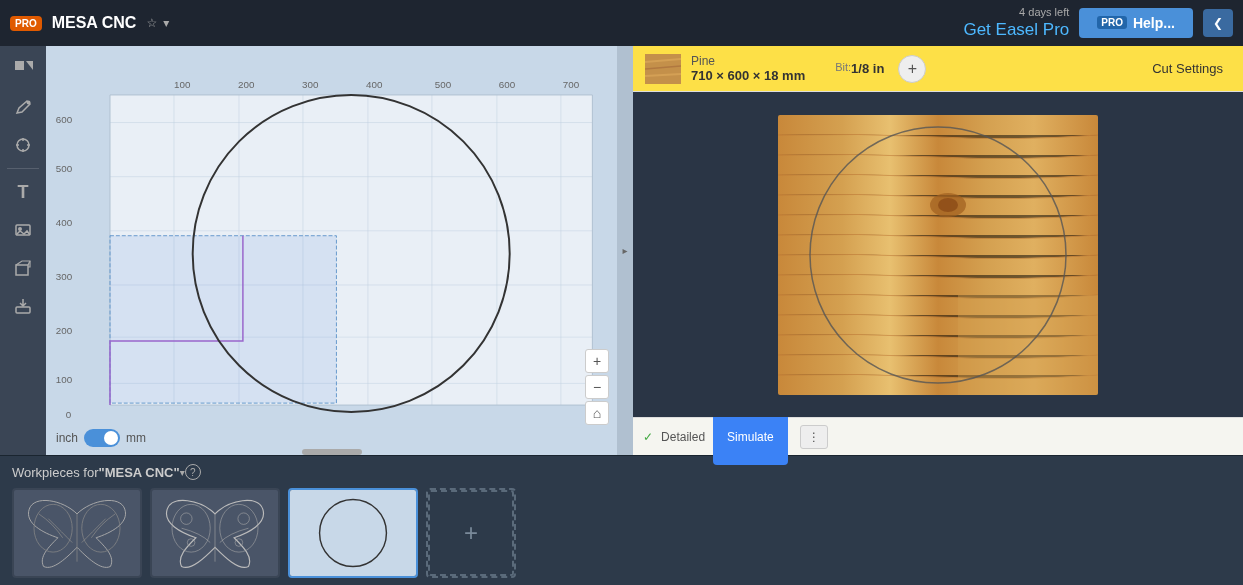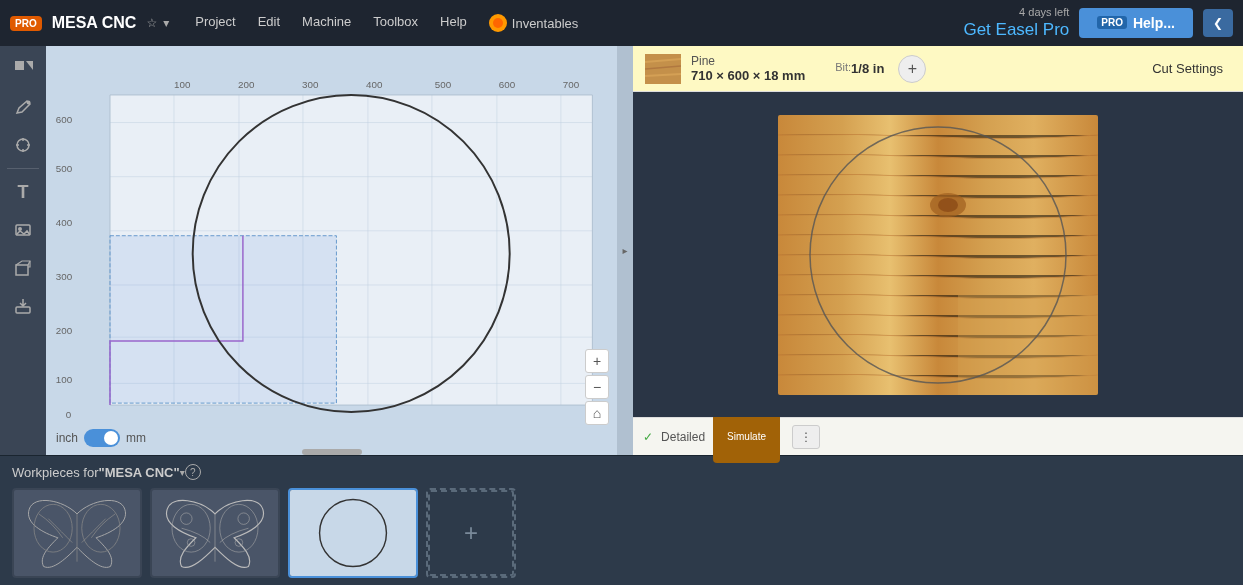--- a/index.html
+++ b/index.html
@@ -66,21 +66,21 @@
     
     .collapse-handle {
       width: 16px; background: #b0c0d0; display: flex; align-items: center; justify-content: center; cursor: pointer; color: #666; font-size: 10px;
     }
 
     
     .right-preview {
       flex: 1; background: #1a2535; position: relative; display: flex; flex-direction: column;
     }
     .preview-toolbar {
-      height: 46px; background: #fef9c3; display: flex; align-items: center; padding: 0 12px; gap: 10px; border-bottom: 1px solid #ddd;
+      height: 46px; background: #fde047; display: flex; align-items: center; padding: 0 12px; gap: 10px; border-bottom: 1px solid #ddd;
     }
     .material-swatch { width: 36px; height: 30px; background: linear-gradient(135deg, #d4a055 0%, #c4904a 40%, #e8b870 60%, #c4904a 100%); border-radius: 3px; }
     .material-info { display: flex; flex-direction: column; }
     .material-name { font-size: 12px; color: #555; }
     .material-dims { font-size: 13px; font-weight: 600; color: #333; }
     .bit-info { display: flex; flex-direction: row; margin-left: 20px; }
     .bit-label { font-size: 11px; color: #777; }
     .bit-val { font-size: 13px; font-weight: 600; color: #333; }
     .add-btn { width: 28px; height: 28px; background: #eee; border: 1px solid #ccc; border-radius: 50%; display: flex; align-items: center; justify-content: center; cursor: pointer; font-size: 16px; color: #555; margin-left: 4px; }
     .cut-settings-btn { margin-left: auto; color: #333; font-size: 13px; font-weight: 500; cursor: pointer; padding: 4px 8px; }
@@ -92,21 +92,21 @@
     .wood-board {
       width: 320px; height: 280px; position: relative; border-radius: 2px; overflow: hidden;
     }
 
     
     .preview-bottom {
       height: 38px; background: #f5f5f0; display: flex; align-items: center; padding: 0 10px; gap: 8px; border-top: 1px solid #ddd;
     }
     .check-icon { color: #4a4; font-size: 12px; }
     .detailed-label { font-size: 12px; color: #555; }
-    .simulate-btn { background: #a16207; color: white; border: none; border-radius: 4px; padding: 21px 14px; font-size: 10px; font-weight: 500; cursor: pointer; }
+    .simulate-btn { background: #3b82f6; color: white; border: none; border-radius: 4px; padding: 21px 14px; font-size: 12px; font-weight: 500; cursor: pointer; }
     .more-btn { margin-left: 4px; background: #eee; border: 1px solid #ccc; border-radius: 3px; padding: 4px 7px; cursor: pointer; font-size: 12px; color: #555; }
 
     
     .workpieces-bar {
       height: 130px; background: #2d3a4a; border-top: 1px solid #1a2530; display: flex; flex-direction: column;
     }
     .workpieces-header {
       height: 32px; display: flex; align-items: center; padding: 0 12px; gap: 0;
     }
     .workpieces-label { color: #ccc; font-size: 13px; }
@@ -125,36 +125,20 @@
     .add-workpiece-plus { font-size: 24px; }
   </style>
 </head>
 <body>
 
 <div class="top-nav">
   <div class="logo-badge">PRO</div>
   <span class="app-title">MESA CNC</span>
   <span class="nav-icon">☆</span>
   <span class="nav-icon">▾</span>
-  <div class="nav-menu-items">
-    <div class="nav-menu-item">Project</div>
-    <div class="nav-menu-item">Edit</div>
-    <div class="nav-menu-item">Machine</div>
-    <div class="nav-menu-item">Toolbox</div>
-    <div class="nav-menu-item">Help</div>
-    <div class="inventables-item">
-      <div style="width:18px;height:18px;position:relative;">
-        <svg viewBox="0 0 18 18" width="18" height="18">
-          <circle cx="9" cy="9" r="9" fill="#f90"></circle>
-          <circle cx="9" cy="9" r="5" fill="#ff6600"></circle>
-        </svg>
-      </div>
-      <span>Inventables</span>
-    </div>
-  </div>
   <div class="nav-right">
     <div class="trial-text">
       <div>4 days left</div>
       <a class="trial-link" href="#">Get Easel Pro</a>
     </div>
     <button class="carve-btn">
       <span class="pro-badge">PRO</span>
       <span>Help...</span>
     </button>
     <button class="arrow-btn">❮</button>

